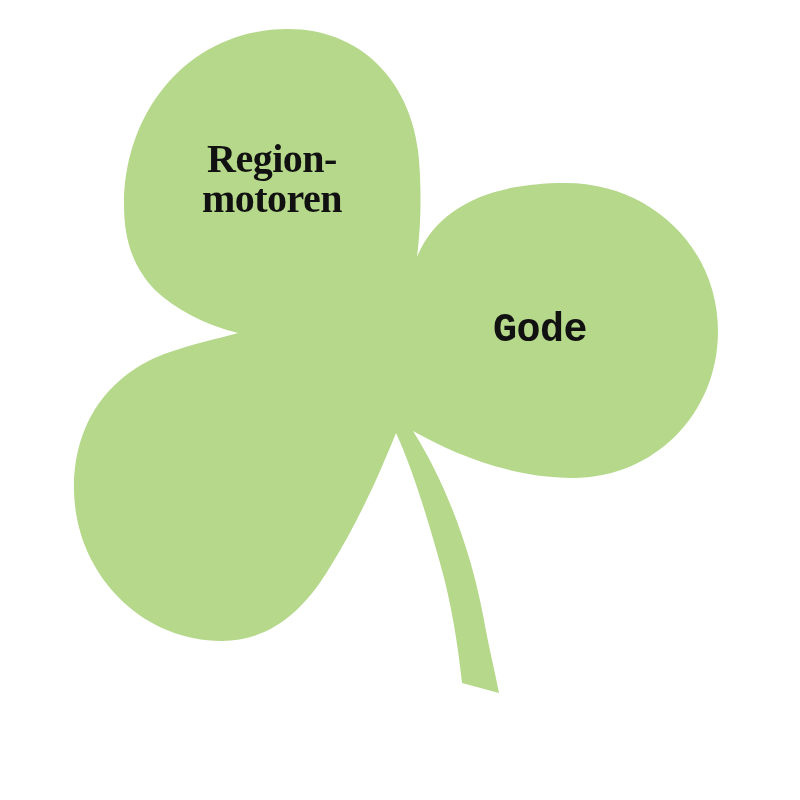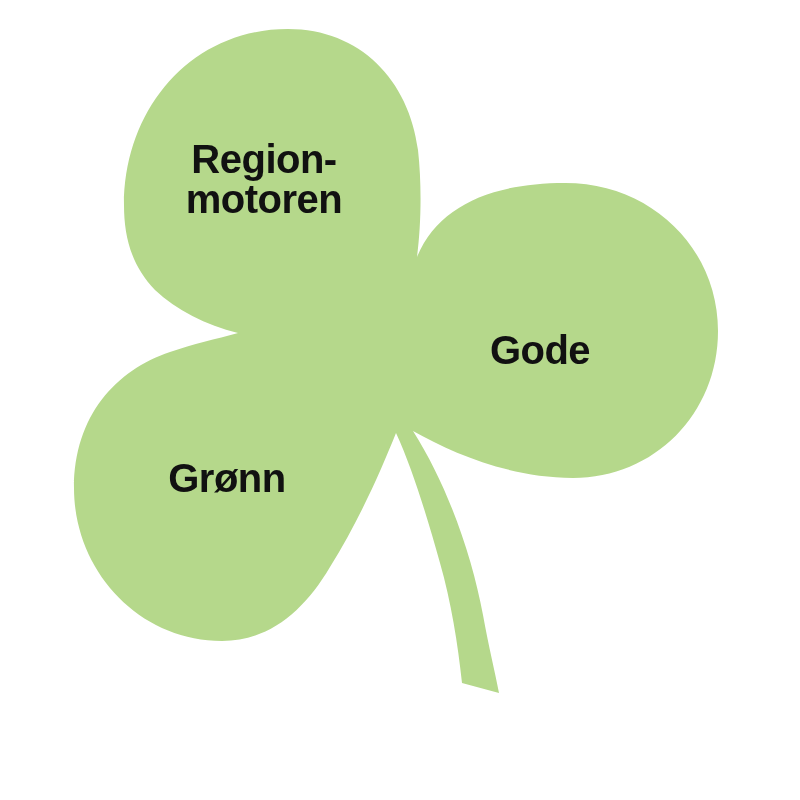--- a/index.html
+++ b/index.html
@@ -31,22 +31,22 @@
     transform: translate(-50%, -50%);
     text-align: center;
     color: var(--label-color);
     font-weight: 700;
     font-size: 40px;
     line-height: 40px;
     letter-spacing: -0.5px;
     white-space: nowrap;
   }
   .leaf-label .line { display: block; }
-  #label-region   { left: 264px; top: 179px; }
-  #label-gode     { left: 540px; top: 350px; }
+  #label-region   { left: 272px; top: 179px; font-family: Liberation Serif, serif; }
+  #label-gode     { left: 540px; top: 331px; font-family: Liberation Mono, monospace; }
   #label-gronn    { left: 227px; top: 478px; }
 </style>
 </head>
 <body>
 
 <div class="canvas">
 
   <svg class="clover-svg" viewBox="0 0 800 800" xmlns="http://www.w3.org/2000/svg" aria-hidden="true">
 
     <path d="M417,257
@@ -75,16 +75,15 @@
   <div class="leaf-label" id="label-region">
     <span class="line">Region-</span>
     <span class="line">motoren</span>
   </div>
 
   <div class="leaf-label" id="label-gode">
     <span class="line">Gode</span>
   </div>
 
   <div class="leaf-label" id="label-gronn">
-    <span class="line">Grønn</span>
   </div>
 
 </div>
 
 </body></html>

